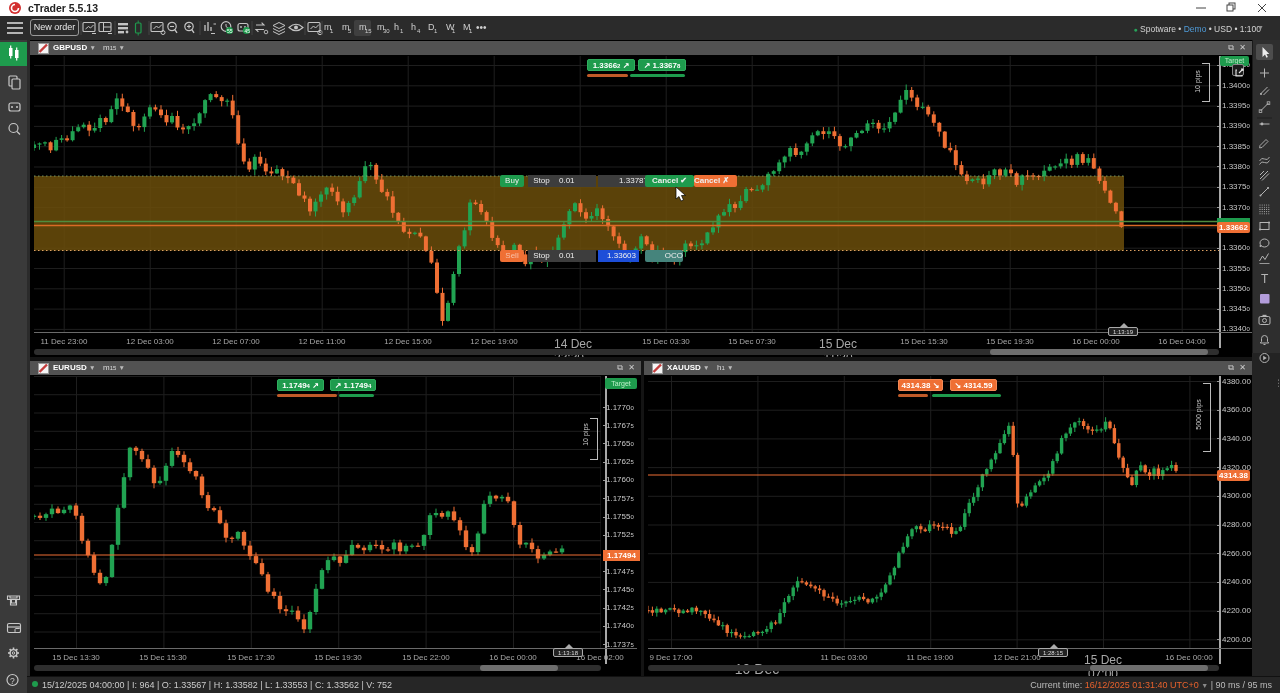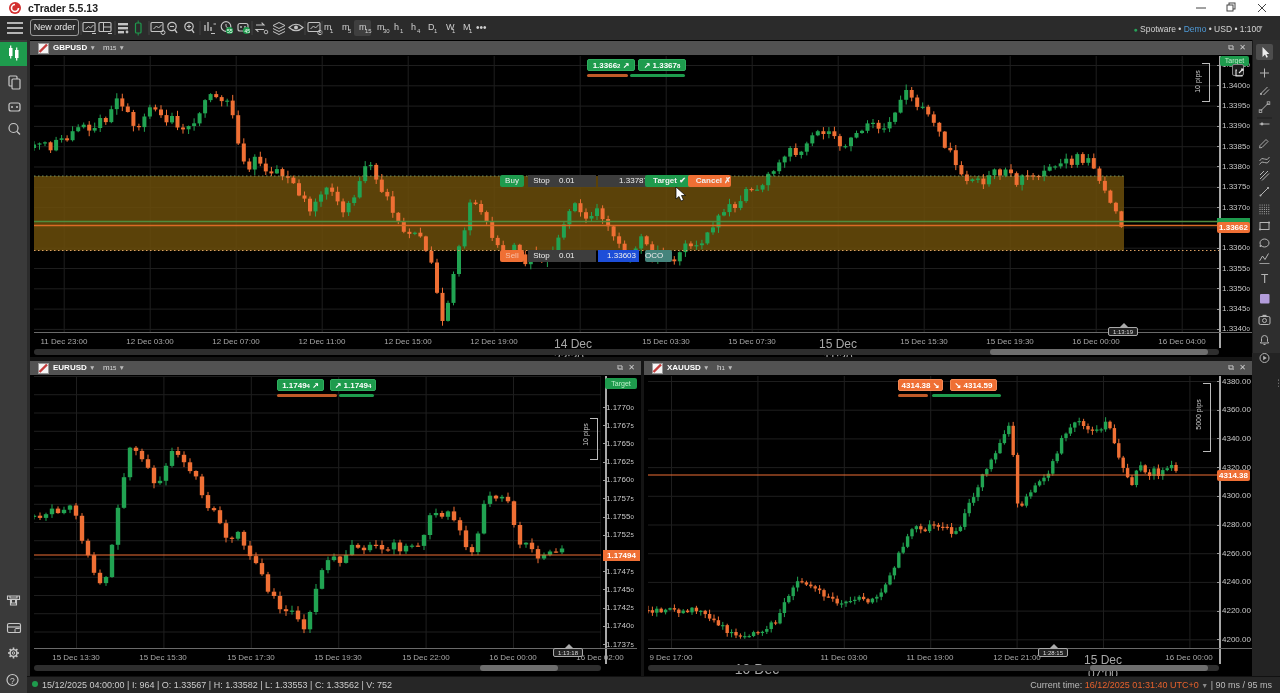--- a/index.html
+++ b/index.html
@@ -618,29 +618,29 @@
  <div style="position:absolute;left:1156px;top:38px;font-size:7px;color:#ccc;transform:rotate(-90deg);transform-origin:center;">10 pips</div>
 
  <div style="position:absolute;left:1187px;top:178px;width:33px;height:9px;background:#1e9b4d;"></div>
  <div style="position:absolute;left:1187px;top:182px;width:33px;height:11px;background:#ef6f34;color:#fff;font-size:8px;font-weight:bold;text-align:center;line-height:11px;border-radius:2px;">1.33662</div>
 
  <div style="position:absolute;left:470px;top:135px;height:12px;font-size:8px;color:#eee;">
    <span style="position:absolute;left:0;width:24px;height:12px;background:#1e9b4d;text-align:center;line-height:12px;border-radius:2px;">Buy</span>
    <span style="position:absolute;left:28px;width:27px;height:12px;background:#3d3d3d;text-align:center;line-height:12px;">Stop</span>
    <span style="position:absolute;left:55px;width:41px;height:12px;background:#3d3d3d;line-height:12px;padding-left:4px;">0.01</span>
    <span style="position:absolute;left:98px;width:53px;height:12px;background:#3d3d3d;text-align:right;line-height:12px;padding-right:3px;">1.33787</span>
-   <span style="position:absolute;left:145px;width:49px;height:12px;background:#1e9b4d;text-align:center;line-height:12px;border-radius:2px;font-weight:bold;">Target ✔</span>
-   <span style="position:absolute;left:188px;width:43px;height:12px;background:#ef6f34;text-align:right;line-height:12px;border-radius:2px;font-weight:bold;">Cancel ✗</span>
+   <span style="position:absolute;left:145px;width:49px;height:12px;background:#1e9b4d;text-align:center;line-height:12px;border-radius:2px;font-weight:bold;">Cancel ✔</span>
+   <span style="position:absolute;left:194px;width:43px;height:12px;background:#ef6f34;text-align:left;line-height:12px;border-radius:2px;font-weight:bold;">Cancel ✗</span>
  </div>
  <div style="position:absolute;left:470px;top:210px;height:12px;font-size:8px;color:#eee;">
    <span style="position:absolute;left:0;width:24px;height:12px;background:#ef6f34;color:#f8c0a8;text-align:center;line-height:12px;border-radius:2px;">Sell</span>
    <span style="position:absolute;left:28px;width:27px;height:12px;background:#3d3d3d;text-align:center;line-height:12px;">Stop</span>
    <span style="position:absolute;left:55px;width:41px;height:12px;background:#3d3d3d;line-height:12px;padding-left:4px;">0.01</span>
    <span style="position:absolute;left:98px;width:41px;height:12px;background:#1d4ed8;text-align:right;line-height:12px;padding-right:3px;">1.33603</span>
-   <span style="position:absolute;left:145px;width:27px;height:12px;background:#45847c;text-align:left;line-height:12px;border-radius:2px;">OCO</span>
+   <span style="position:absolute;left:145px;width:38px;height:12px;background:#45847c;text-align:right;line-height:12px;border-radius:2px;">OCO</span>
  </div>
 
  <svg width="12" height="16" style="position:absolute;left:645px;top:146px;">
       <path d="M1 1 L1 13 L4 10.5 L6 15 L8.5 14 L6.5 9.5 L10.5 9.5 Z" fill="#fff" stroke="#000" stroke-width="0.7"></path>
     </svg>
 
  <div style="position:absolute;left:1078px;top:287px;width:30px;height:9px;background:#222;border:1px solid #aaa;border-radius:2px;color:#ddd;font-size:6px;text-align:center;line-height:8px;">1:13:19</div>
  <div style="position:absolute;left:1090px;top:283px;width:0;height:0;border-left:4px solid transparent;border-right:4px solid transparent;border-bottom:4px solid #aaa;"></div>
 </div>
 

